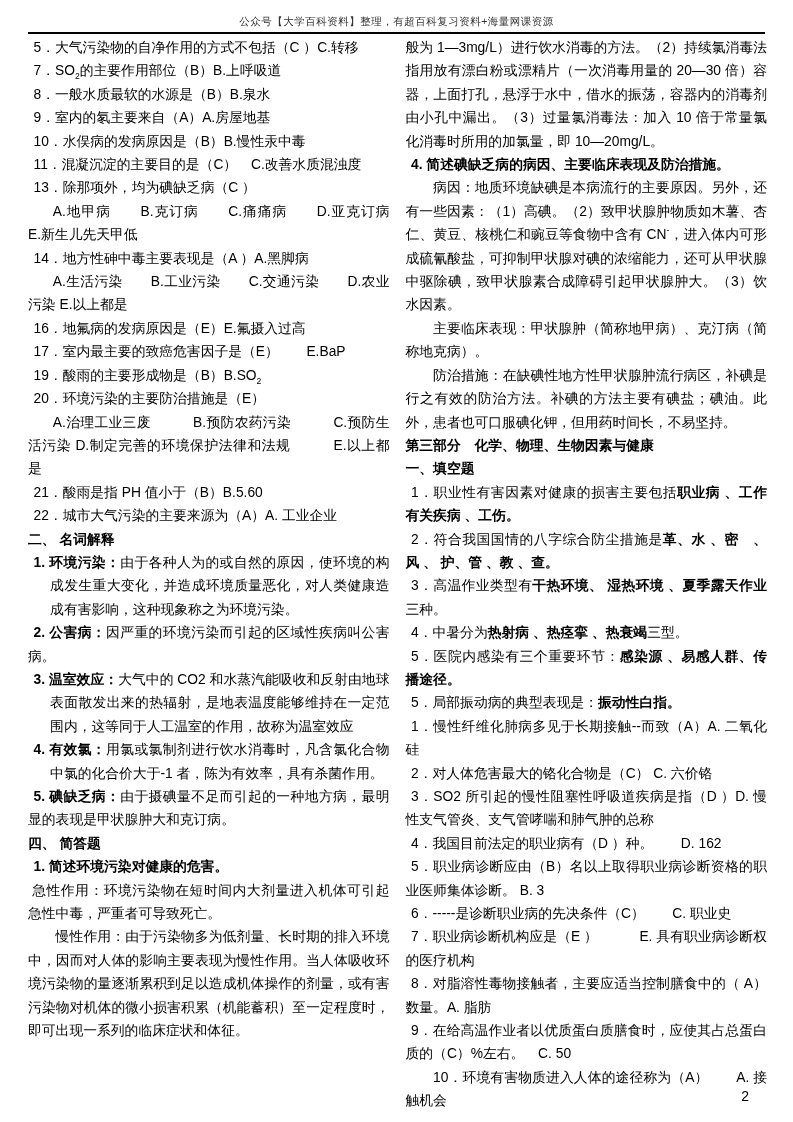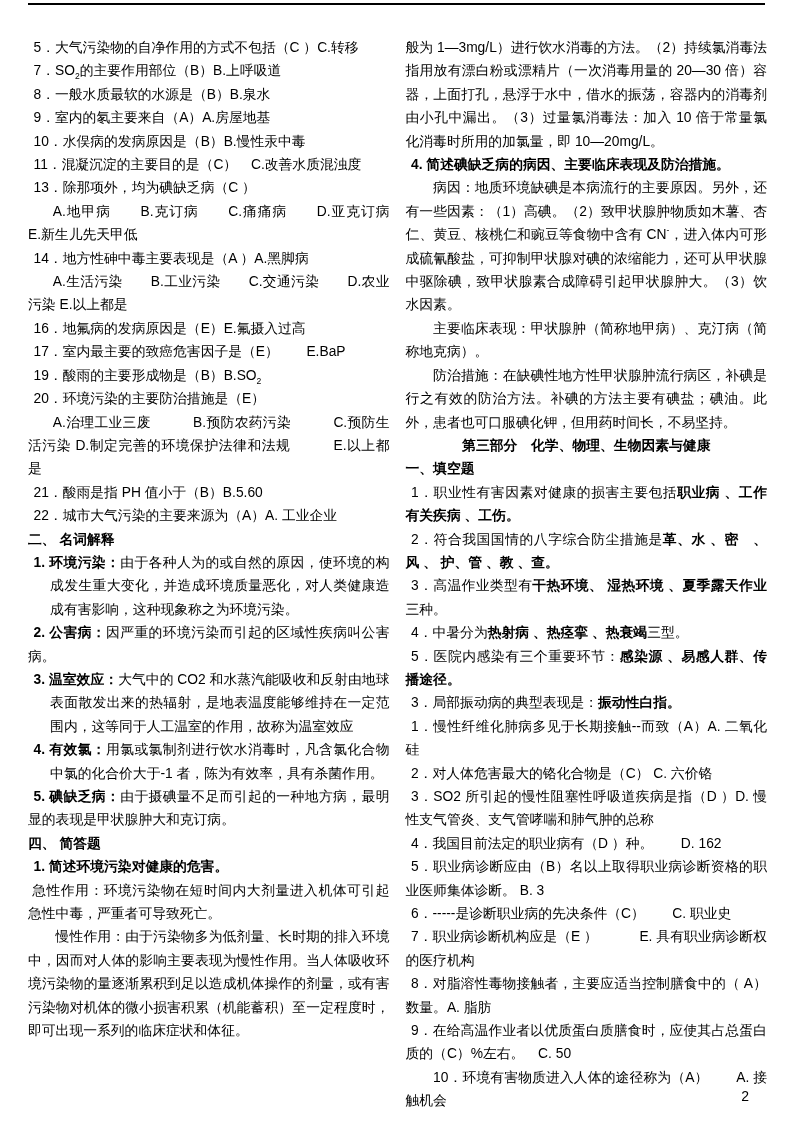--- a/index.html
+++ b/index.html
@@ -21,32 +21,35 @@
   .content{
     position:absolute;left:28px;right:26px;top:36px;
     display:flex;gap:16px;
   }
   .col{
     flex:1;min-width:0;
     font-size:13.8px;line-height:23.4px;
     text-align:justify;
   }
   .para{white-space:pre-wrap;word-break:break-all;}
-  .para.c{text-align:center;}
+  .para.c{}
   .para.h{padding-left:1.6em;}
   .b{font-weight:bold;}
   sub,sup{font-size:0.62em;line-height:0;}
   .pagenum{
     position:absolute;right:44px;bottom:18px;font-size:14px;
   }
 </style>
 </head>
 <body>
 
 <div class="page">
+  <div class="header">
+    <span class="note">公众号【大学百科资料】整理，有超百科复习资料+海量网课资源</span>
+  </div>
   <div class="rule"></div>
   <div class="content">
     <div class="col" id="col-left">
         <div class="para" style="text-indent: 0.4em;"><span>5．大气污染物的自净作用的方式不包括（C ）C.转移</span></div>
         <div class="para" style="text-indent: 0.4em;"><span>7．SO</span><sub>2</sub><span>的主要作用部位（B）B.上呼吸道</span></div>
         <div class="para" style="text-indent: 0.4em;"><span>8．一般水质最软的水源是（B）B.泉水</span></div>
         <div class="para" style="text-indent: 0.4em;"><span>9．室内的氡主要来自（A）A.房屋地基</span></div>
         <div class="para" style="text-indent: 0.4em;"><span>10．水俣病的发病原因是（B）B.慢性汞中毒</span></div>
         <div class="para" style="text-indent: 0.4em;"><span>11．混凝沉淀的主要目的是（C）　C.改善水质混浊度</span></div>
         <div class="para" style="text-indent: 0.4em;"><span>13．除那项外，均为碘缺乏病（C ）</span></div>
@@ -77,21 +80,21 @@
         <div class="para" style="text-indent: 2em;"><span>病因：地质环境缺碘是本病流行的主要原因。另外，还有一些因素：（1）高碘。（2）致甲状腺肿物质如木薯、杏仁、黄豆、核桃仁和豌豆等食物中含有 CN</span><sup>-</sup><span>，进入体内可形成硫氰酸盐，可抑制甲状腺对碘的浓缩能力，还可从甲状腺中驱除碘，致甲状腺素合成障碍引起甲状腺肿大。（3）饮水因素。</span></div>
         <div class="para" style="text-indent: 2em;"><span>主要临床表现：甲状腺肿（简称地甲病）、克汀病（简称地克病）。</span></div>
         <div class="para" style="text-indent: 2em;"><span>防治措施：在缺碘性地方性甲状腺肿流行病区，补碘是行之有效的防治方法。补碘的方法主要有碘盐；碘油。此外，患者也可口服碘化钾，但用药时间长，不易坚持。</span></div>
         <div class="para c"><span class="b">第三部分　化学、物理、生物因素与健康</span></div>
         <div class="para"><span class="b">一、填空题</span></div>
         <div class="para" style="text-indent: 0.4em;"><span>1．职业性有害因素对健康的损害主要包括</span><span class="b">职业病 、工作有关疾病 、工伤。</span></div>
         <div class="para" style="text-indent: 0.4em;"><span>2．符合我国国情的八字综合防尘措施是</span><span class="b">革、水 、密　、风 、 护、管 、教 、查。</span></div>
         <div class="para" style="text-indent: 0.4em;"><span>3．高温作业类型有</span><span class="b">干热环境、 湿热环境 、夏季露天作业</span><span>三种。</span></div>
         <div class="para" style="text-indent: 0.4em;"><span>4．中暑分为</span><span class="b">热射病 、热痉挛 、热衰竭</span><span>三型。</span></div>
         <div class="para" style="text-indent: 0.4em;"><span>5．医院内感染有三个重要环节：</span><span class="b">感染源 、易感人群、传播途径。</span></div>
-        <div class="para" style="text-indent: 0.4em;"><span>3．局部振动病的典型表现是：</span><span class="b">振动性白指。</span></div>
+        <div class="para" style="text-indent: 0.4em;"><span>5．局部振动病的典型表现是：</span><span class="b">振动性白指。</span></div>
         <div class="para" style="text-indent: 0.4em;"><span>1．慢性纤维化肺病多见于长期接触--而致（A）A. 二氧化硅</span></div>
         <div class="para" style="text-indent: 0.4em;"><span>2．对人体危害最大的铬化合物是（C） C. 六价铬</span></div>
         <div class="para" style="text-indent: 0.4em;"><span>3．SO2 所引起的慢性阻塞性呼吸道疾病是指（D ）D. 慢性支气管炎、支气管哮喘和肺气肿的总称</span></div>
         <div class="para" style="text-indent: 0.4em;"><span>4．我国目前法定的职业病有（D ）种。　　D. 162</span></div>
         <div class="para" style="text-indent: 0.4em;"><span>5．职业病诊断应由（B）名以上取得职业病诊断资格的职业医师集体诊断。 B. 3</span></div>
         <div class="para" style="text-indent: 0.4em;"><span>6．-----是诊断职业病的先决条件（C）　　C. 职业史</span></div>
         <div class="para" style="text-indent: 0.4em;"><span>7．职业病诊断机构应是（E ）　　　E. 具有职业病诊断权的医疗机构</span></div>
         <div class="para" style="text-indent: 0.4em;"><span>8．对脂溶性毒物接触者，主要应适当控制膳食中的（ A）数量。A. 脂肪</span></div>
         <div class="para" style="text-indent: 0.4em;"><span>9．在给高温作业者以优质蛋白质膳食时，应使其占总蛋白质的（C）%左右。　C. 50</span></div>
         <div class="para" style="text-indent: 2em;"><span>10．环境有害物质进入人体的途径称为（A）　　A. 接触机会</span></div>

